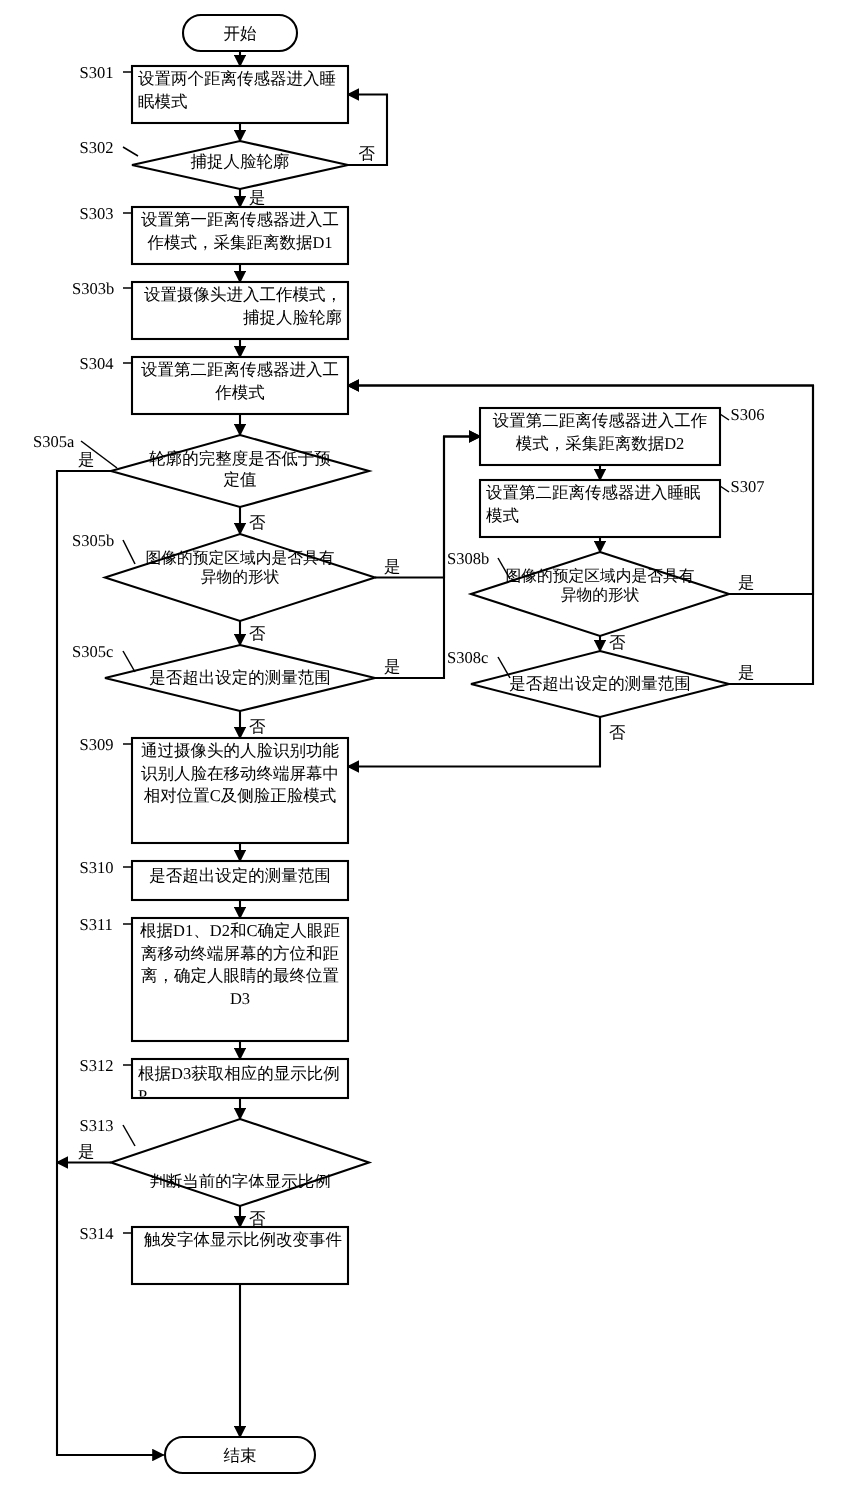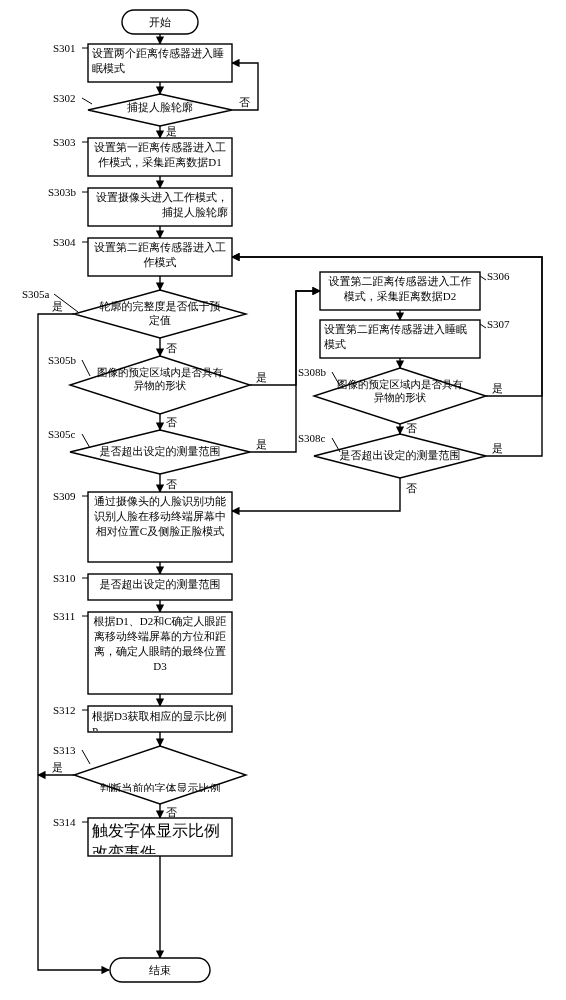--- a/index.html
+++ b/index.html
@@ -175,21 +175,21 @@
   </g>
   <g>
     <rect x="88" y="706" width="144" height="26" fill="#fff" stroke="#000" stroke-width="1.4"></rect>
     <foreignObject x="92" y="709" width="136" height="22">
       <div xmlns="http://www.w3.org/1999/xhtml" style="font-size:11px;text-align:left;line-height:1.35;">根据D3获取相应的显示比例P</div>
     </foreignObject>
   </g>
   <g>
     <rect x="88" y="818" width="144" height="38" fill="#fff" stroke="#000" stroke-width="1.4"></rect>
     <foreignObject x="92" y="820" width="136" height="34">
-      <div xmlns="http://www.w3.org/1999/xhtml" style="font-size:16px;text-align:left;line-height:1.35;">触发字体显示比例改变事件</div>
+      <div xmlns="http://www.w3.org/1999/xhtml" style="font-size:11px;text-align:right;line-height:1.35;">触发字体显示比例改变事件</div>
     </foreignObject>
   </g>
 
   <g>
     <rect x="320" y="272" width="160" height="38" fill="#fff" stroke="#000" stroke-width="1.4"></rect>
     <foreignObject x="324" y="274" width="152" height="34">
       <div xmlns="http://www.w3.org/1999/xhtml" style="font-size:11px;text-align:center;line-height:1.35;">设置第二距离传感器进入工作模式，采集距离数据D2</div>
     </foreignObject>
   </g>
   <g>

